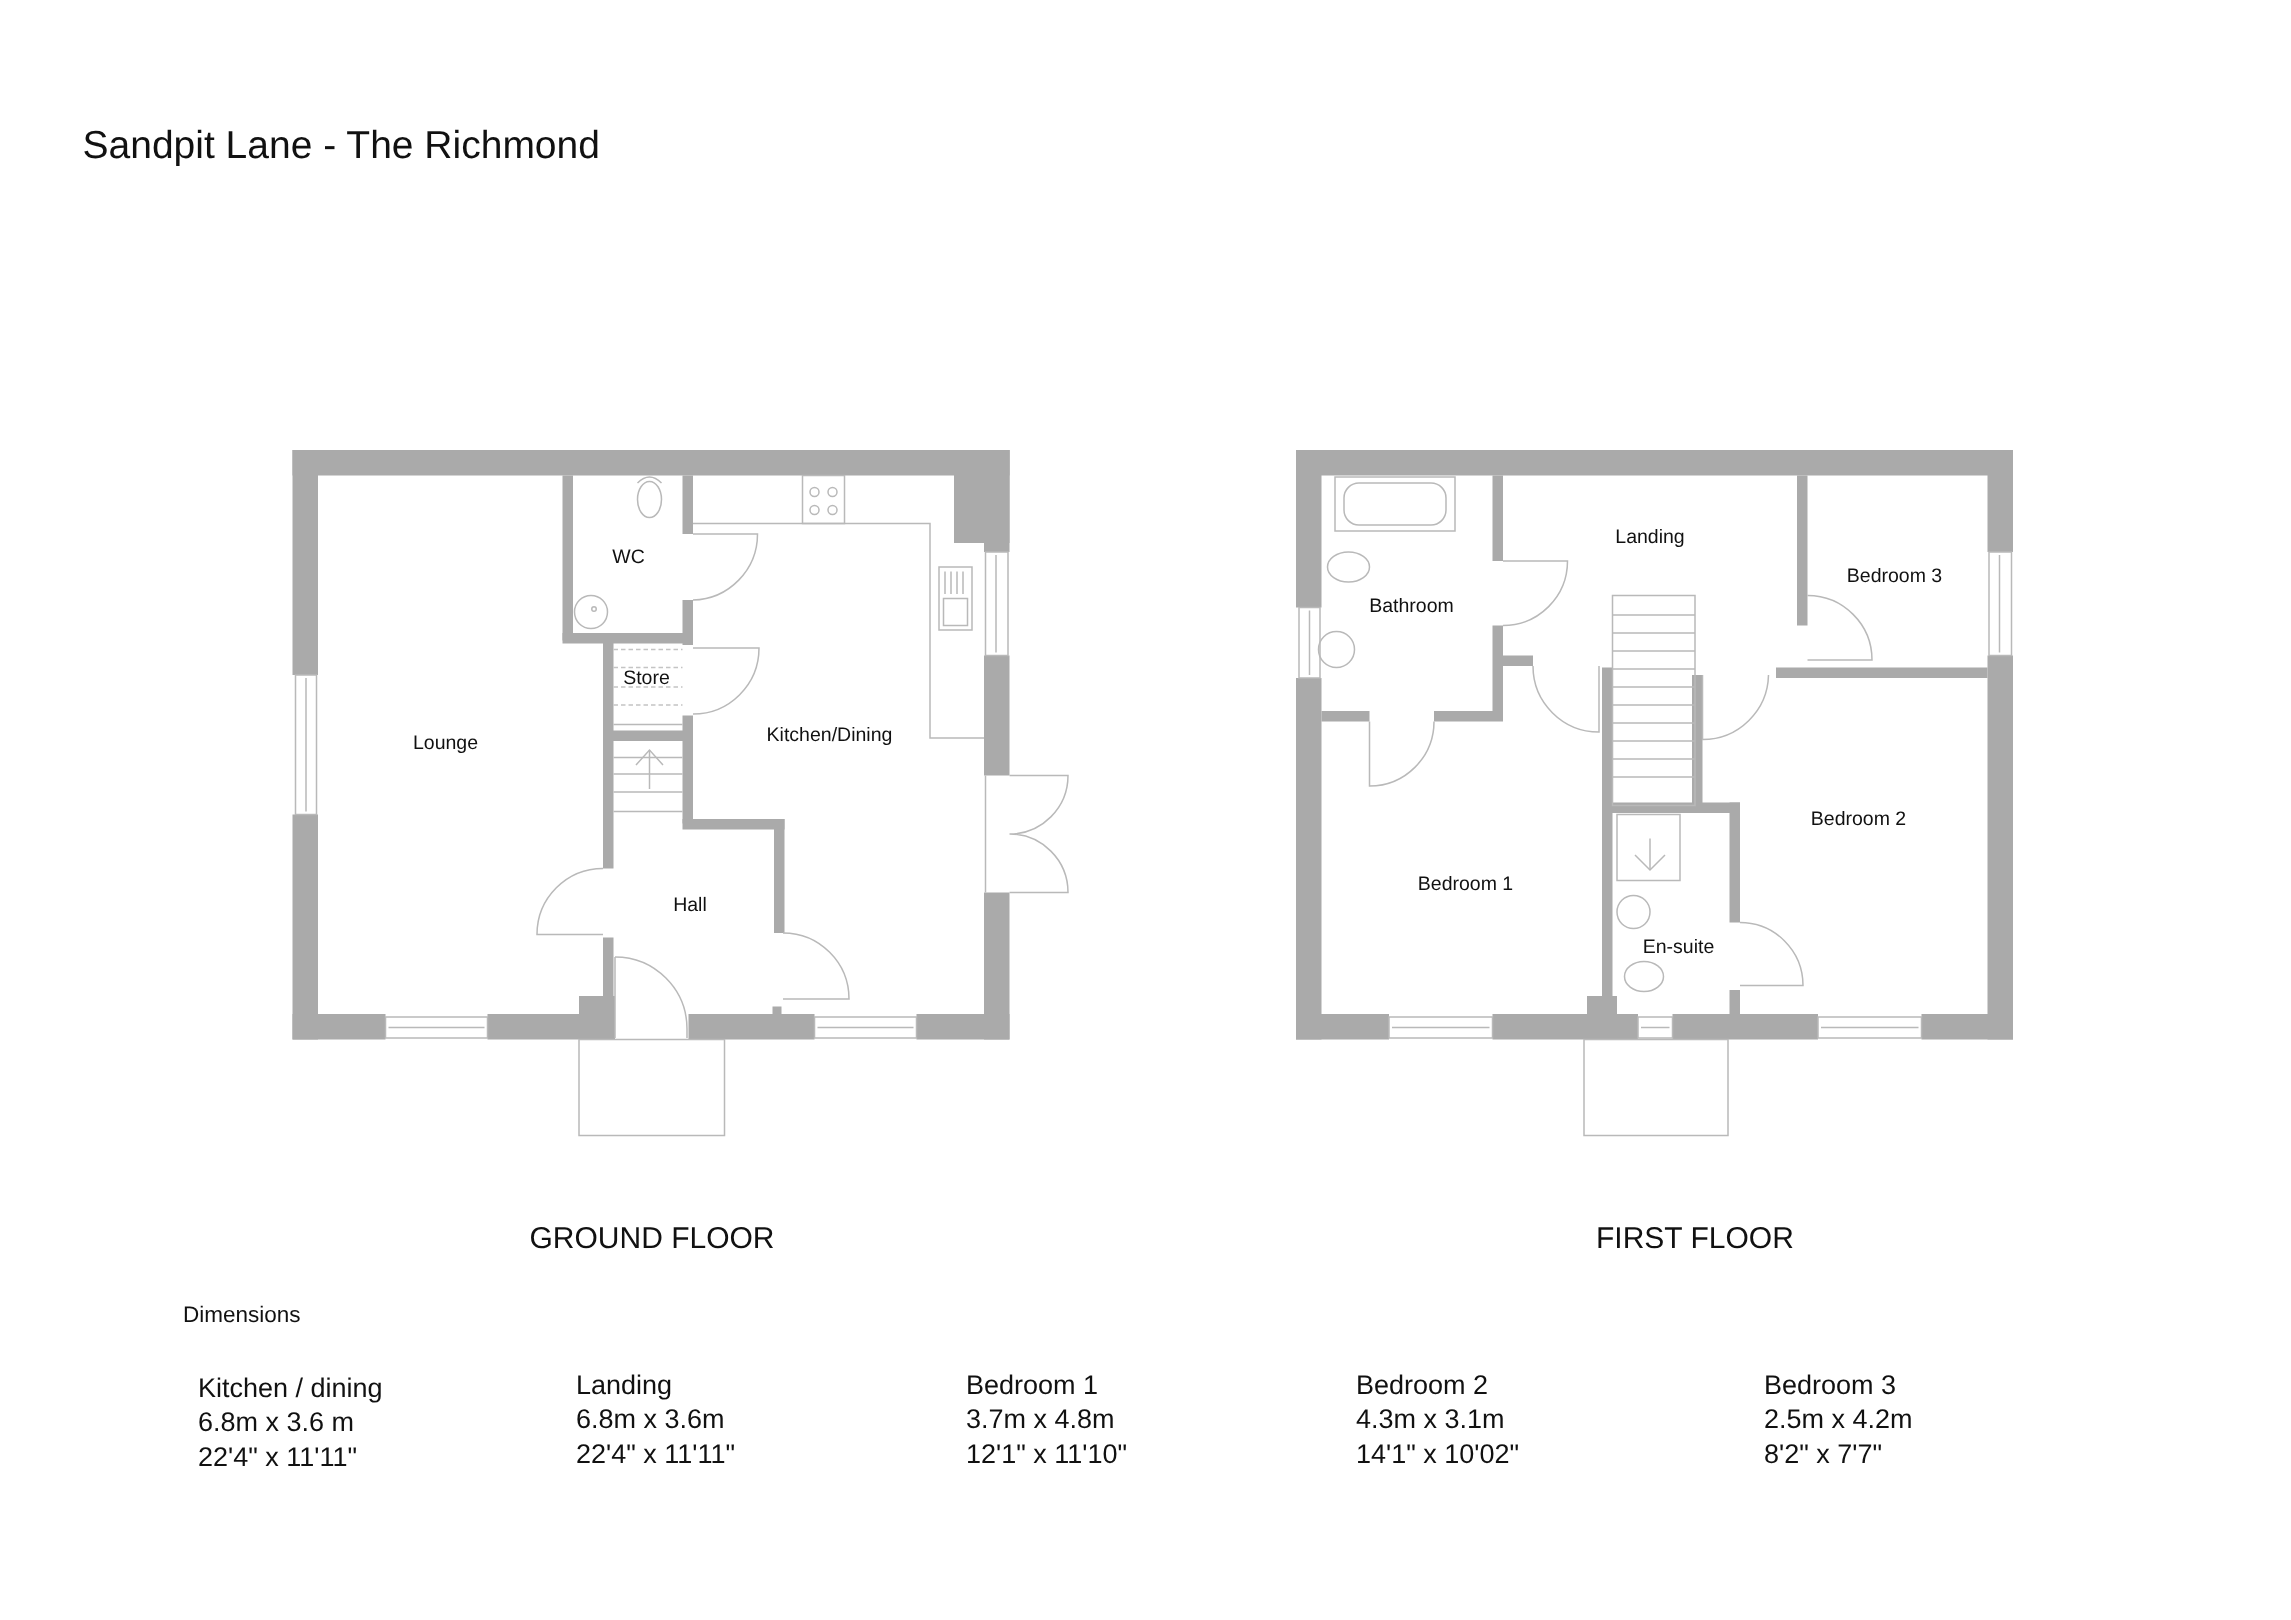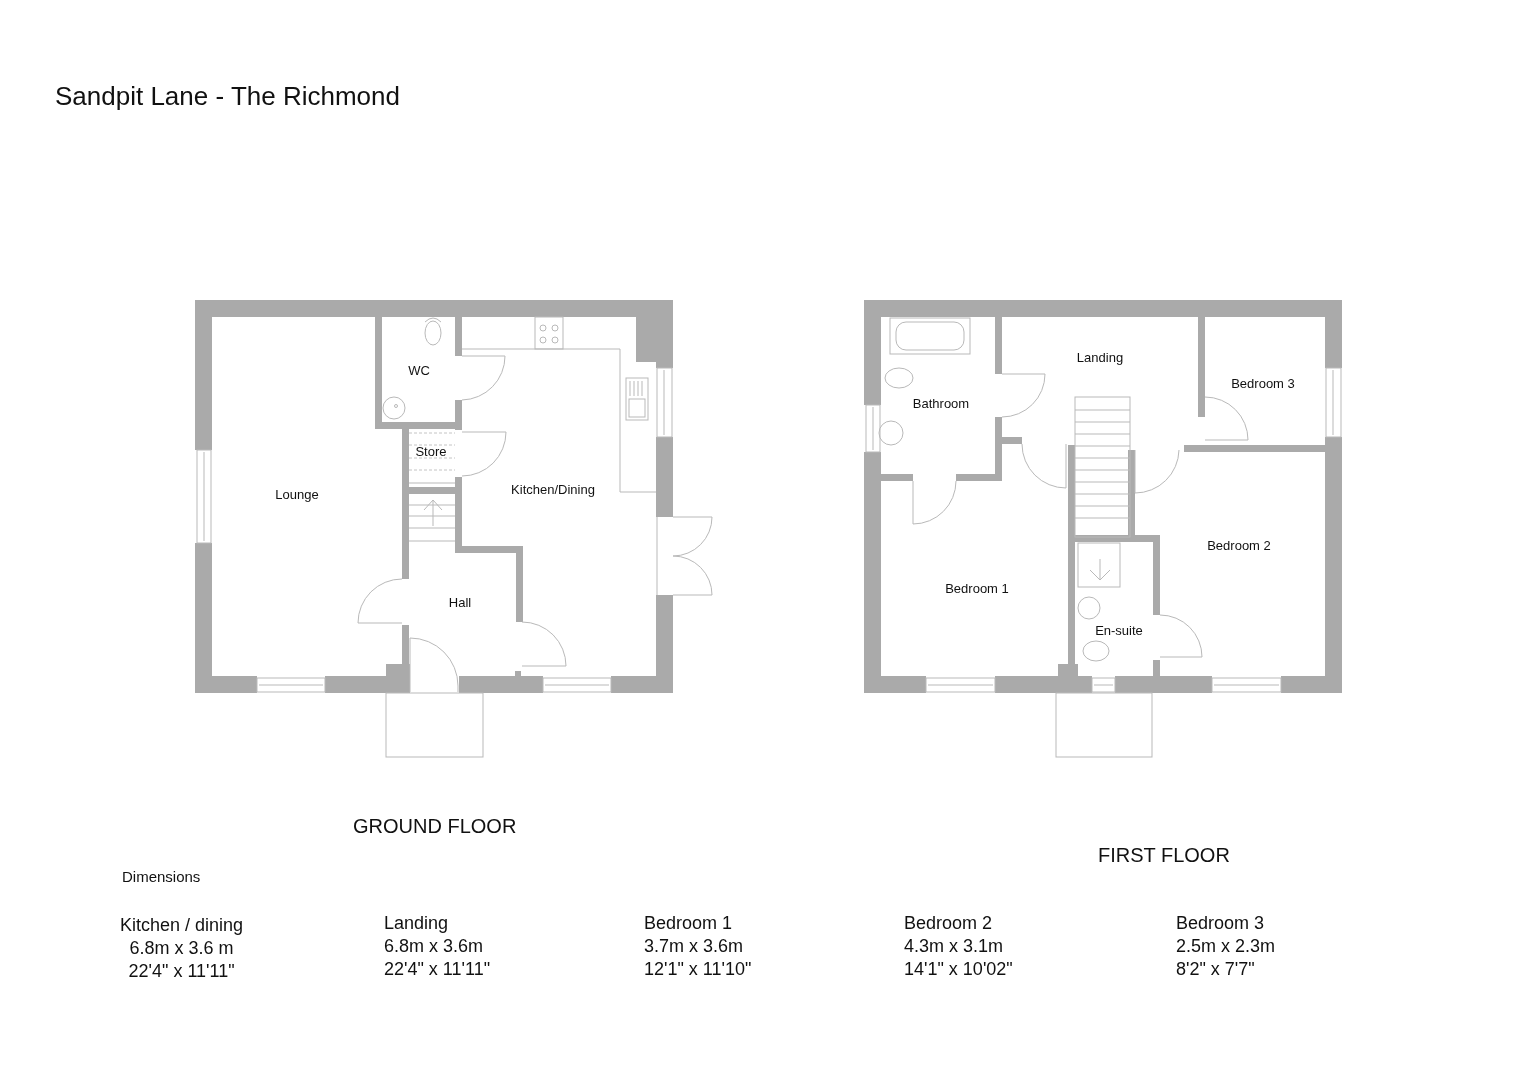--- a/index.html
+++ b/index.html
@@ -188,44 +188,44 @@
     <text class="room-label" x="941" y="408" text-anchor="middle">Bathroom</text>
     <text class="room-label" x="1100" y="362" text-anchor="middle">Landing</text>
     <text class="room-label" x="1263" y="388" text-anchor="middle">Bedroom 3</text>
     <text class="room-label" x="977" y="593" text-anchor="middle">Bedroom 1</text>
     <text class="room-label" x="1239" y="550" text-anchor="middle">Bedroom 2</text>
     <text class="room-label" x="1119" y="635" text-anchor="middle">En-suite</text>
   </g>
 </svg>
 
 <div class="abs floor-label" style="left:353px;">GROUND FLOOR</div>
-<div class="abs floor-label" style="left:1098px;margin-top:29px;">FIRST FLOOR</div>
+<div class="abs floor-label" style="left:1064px;">FIRST FLOOR</div>
 
 <div class="abs dims-heading">Dimensions</div>
 
-<div class="abs dim-col" style="left:120px; top:914px;text-align:center;">
+<div class="abs dim-col" style="left:132px; top:914px;">
   <div>Kitchen / dining</div>
   <div>6.8m x 3.6 m</div>
   <div>22'4" x 11'11"</div>
 </div>
 <div class="abs dim-col" style="left:384px;">
   <div>Landing</div>
   <div>6.8m x 3.6m</div>
   <div>22'4" x 11'11"</div>
 </div>
 <div class="abs dim-col" style="left:644px;">
   <div>Bedroom 1</div>
-  <div>3.7m x 3.6m</div>
+  <div>3.7m x 4.8m</div>
   <div>12'1" x 11'10"</div>
 </div>
 <div class="abs dim-col" style="left:904px;">
   <div>Bedroom 2</div>
   <div>4.3m x 3.1m</div>
   <div>14'1" x 10'02"</div>
 </div>
 <div class="abs dim-col" style="left:1176px;">
   <div>Bedroom 3</div>
-  <div>2.5m x 2.3m</div>
+  <div>2.5m x 4.2m</div>
   <div>8'2" x 7'7"</div>
 </div>
 
 <div class="abs disclaimer">
 </div>
 
 </body></html>

